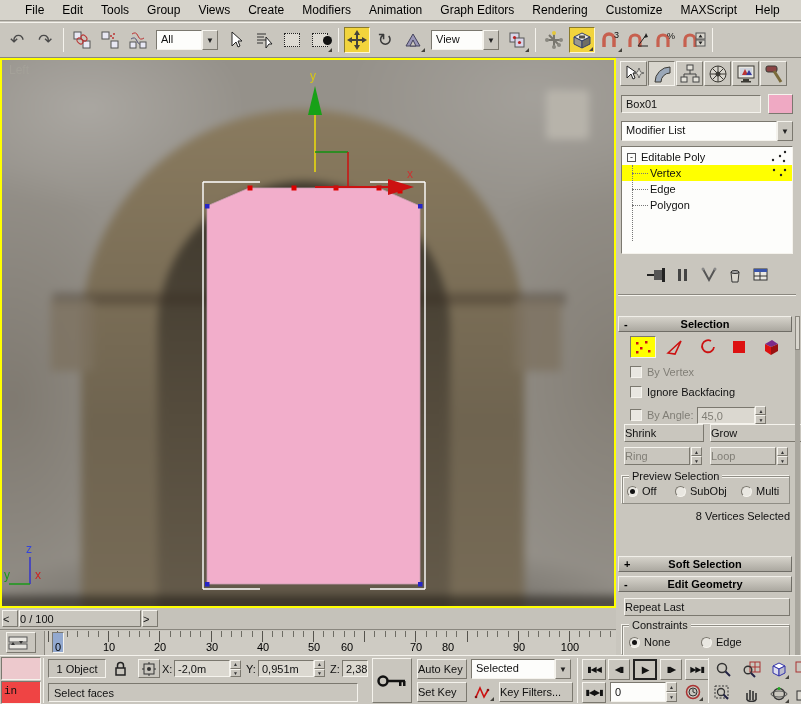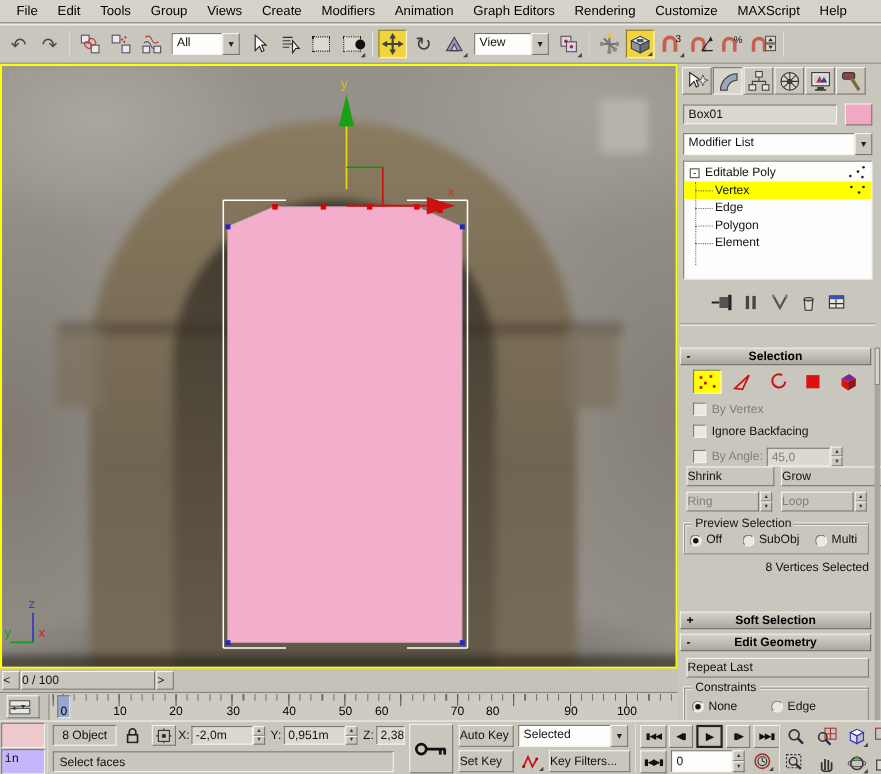--- a/index.html
+++ b/index.html
@@ -11,21 +11,21 @@
   .raised { border:1px solid; border-color:#f5f3ed #7b786f #7b786f #f5f3ed; background:#c9c6be; }
   .sunken { border:1px solid; border-color:#7b786f #f5f3ed #f5f3ed #7b786f; }
   .field  { border:1px solid; border-color:#7b786f #f5f3ed #f5f3ed #7b786f; background:#dbd8d0; }
   .white  { background:#fdfdfb; }
   .abs { position:absolute; }
   .ctr { display:flex; align-items:center; justify-content:center; }
   .dis { color:#807e76; }
 
   
   #menubar { position:absolute; left:0; top:0; width:801px; height:21px; background:#d6d3cb;
-             display:flex; align-items:center; padding-left:6px; border-bottom:1px solid #9a978f; }
+             display:flex; align-items:center; padding-left:16px; border-bottom:1px solid #9a978f; }
   #menubar .mi { padding:2px 9px; font-size:12px; color:#000; }
 
   
   #toolbar { position:absolute; left:0; top:22px; width:801px; height:36px; background:#c9c6be;
              border-top:1px solid #f5f3ed; border-bottom:1px solid #8a877f;
              display:flex; align-items:center; padding-left:4px; gap:2px; }
   .tbtn { width:26px; height:26px; display:flex; align-items:center; justify-content:center;
           position:relative; flex:0 0 auto; }
   .tbtn.active { background:#f2d43c; border:1px solid; border-color:#8a7a2a #fff7d0 #fff7d0 #8a7a2a; }
   .tsep { width:1px; height:24px; background:#8a877f; border-right:1px solid #f5f3ed; margin:0 3px; flex:0 0 auto; }
@@ -444,24 +444,20 @@
           </svg>
       </div>
       <div class="stackrow">
           <span style="width:16px;border-bottom:1px dotted #777;margin-left:10px;margin-right:2px"></span>
           <span>Edge</span>
         </div>
       <div class="stackrow">
           <span style="width:16px;border-bottom:1px dotted #777;margin-left:10px;margin-right:2px"></span>
           <span>Polygon</span>
         </div>
-      <div class="stackrow">
-          <span style="width:16px;border-bottom:1px dotted #777;margin-left:10px;margin-right:2px"></span>
-          <span>Element</span>
-        </div>
       <div style="position:absolute;left:10px;top:18px;width:1px;height:76px;border-left:1px dotted #777"></div>
     </div>
 
     <div class="abs" style="left:5px;top:205px;width:174px;height:24px;display:flex;gap:10px;align-items:center;justify-content:center">
       <span>
           <svg width="20" height="16">
             <line x1="1" y1="8" x2="8" y2="8" stroke="#222" stroke-width="2"></line>
             <rect x="8" y="3" width="8" height="10" fill="#555"></rect>
             <rect x="16" y="1" width="3" height="14" fill="#222"></rect>
           </svg>
@@ -652,25 +648,25 @@
       <span class="tlabel" style="left:356px">70</span>
       <span class="tlabel" style="left:388px">80</span>
       <span class="tlabel" style="left:459px">90</span>
       <span class="tlabel" style="left:510px">100</span>
     </div>
   </div>
 
   <div id="statusbar">
 
     <div class="abs sunken" style="left:1px;top:1px;width:40px;height:23px;background:#edc9cd"></div>
-    <div class="abs sunken" style="left:1px;top:25px;width:40px;height:23px;background:#c4b5fd;font-family:'Liberation Mono',monospace;padding:3px 2px"><span>in</span></div>
+    <div class="abs sunken" style="left:1px;top:25px;width:40px;height:23px;background:#ef4444;font-family:'Liberation Mono',monospace;padding:3px 2px"><span>in</span></div>
     <div class="vsep" style="left:43px"></div>
 
     <div class="abs sunken ctr" style="left:48px;top:3px;width:58px;height:19px">
-        <span>8 Object</span>
+        <span>1 Object</span>
       </div>
     <div class="abs ctr" style="left:110px;top:3px;width:20px;height:19px">
         <svg width="14" height="15">
           <rect x="3" y="7" width="9" height="7" fill="none" stroke="#222" stroke-width="1.5"></rect>
           <path d="M4.5,7 V4.5 a3,3 0 0 1 6,0 V7" fill="none" stroke="#222" stroke-width="1.5"></path>
         </svg>
       </div>
     <div class="abs raised ctr" style="left:138px;top:3px;width:22px;height:19px">
         <svg width="14" height="14">
           <rect x="2" y="2" width="10" height="10" fill="none" stroke="#333"></rect>

